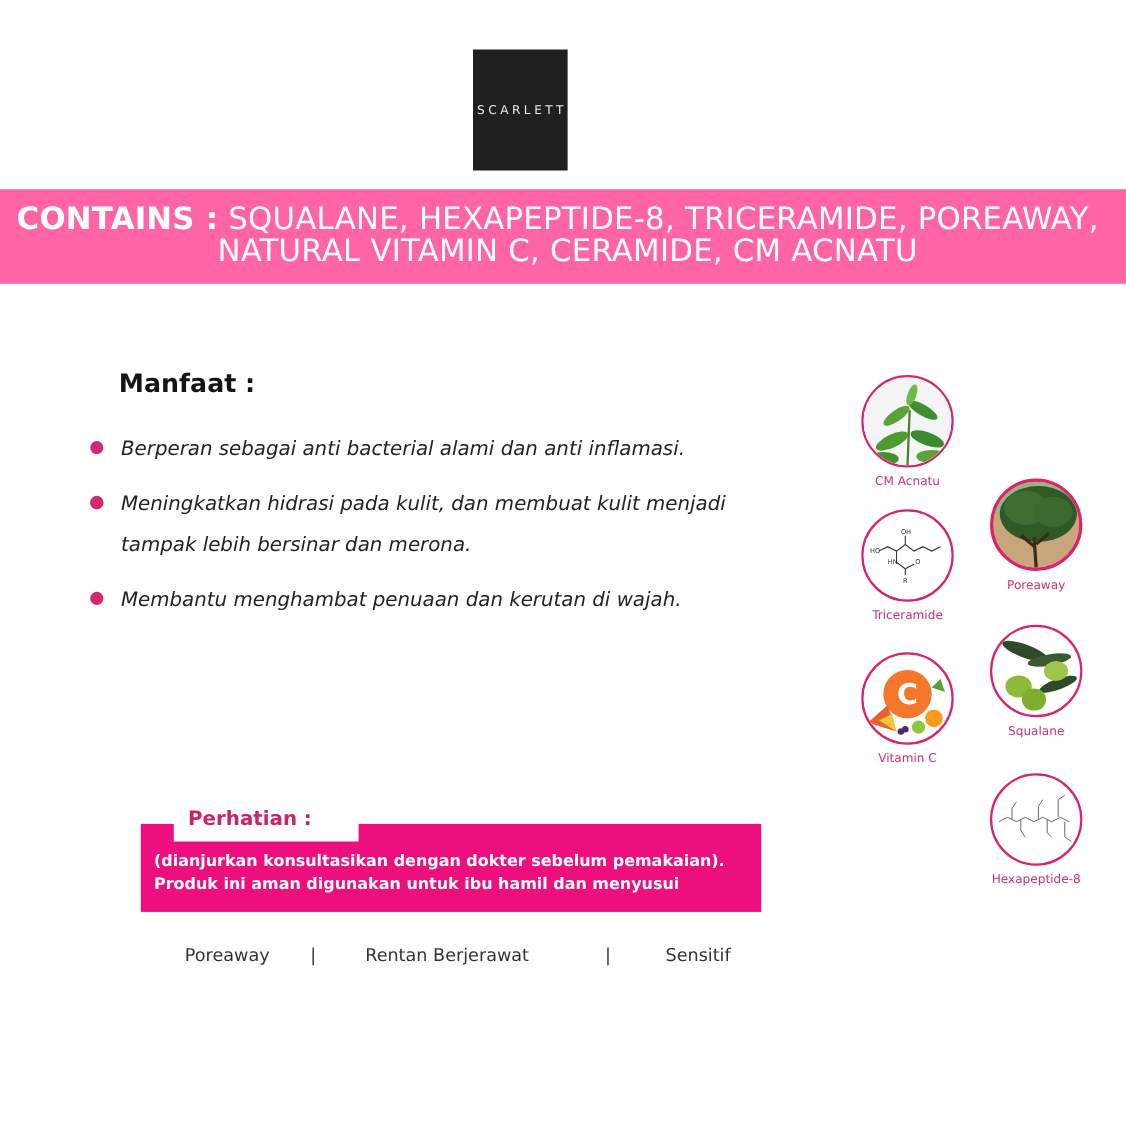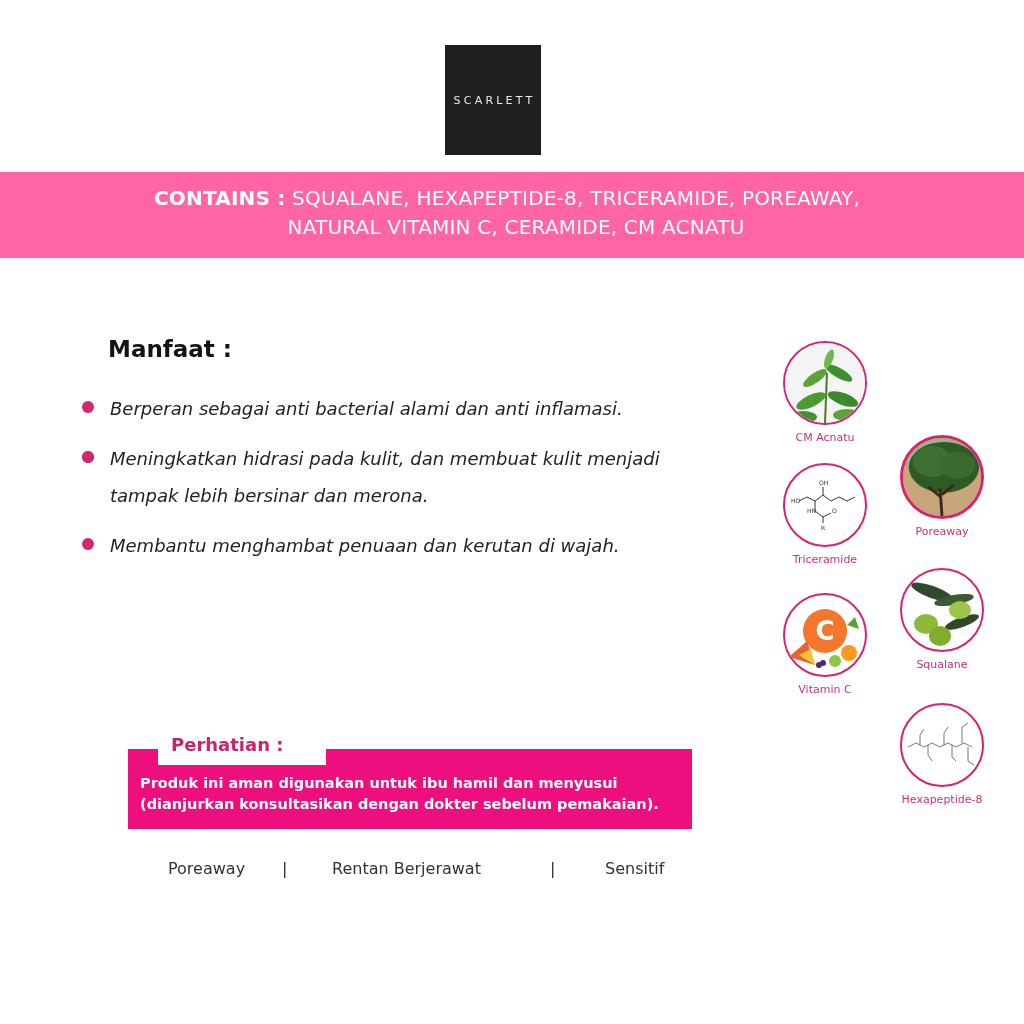--- a/index.html
+++ b/index.html
@@ -1,31 +1,31 @@
 <!DOCTYPE html>
 <html><head>
   <meta charset="utf-8">
   <style>
     * { box-sizing: border-box; margin: 0; padding: 0; }
     html, body { width: 1024px; height: 1024px; background: #ffffff; overflow: hidden; }
     body { position: relative; font-family: "DejaVu Sans", "Liberation Sans", sans-serif; color: #1a1a1a; }
 
     .logo {
-      position: absolute; left: 445px; top: 45px; width: 96px; height: 110px;
+      position: absolute; left: 430px; top: 45px; width: 86px; height: 110px;
       background: #1f1f1f; display: flex; align-items: center; justify-content: center;
     }
     .logo span {
       color: #e8e8e8; font-size: 11px; letter-spacing: 3.2px; font-family: "DejaVu Sans", sans-serif;
       padding-left: 3px;
     }
 
     .banner {
       position: absolute; left: 0; top: 172px; width: 1024px; height: 86px;
       background: #ff64a4; color: #ffffff; text-align: center;
-      font-family: "DejaVu Sans", sans-serif; font-size: 20px; line-height: 29px;
+      font-family: "DejaVu Sans", sans-serif; font-size: 28px; line-height: 29px;
       padding-top: 12px; letter-spacing: 0.2px;
     }
     .banner .line1 { display: block; padding-right: 10px; }
     .banner .label { font-weight: bold; }
     .banner .line2 { display: block; padding-left: 8px; }
 
     .manfaat-title {
       position: absolute; left: 108px; top: 336px; font-size: 23px; font-weight: bold; color: #141414;
     }
 
@@ -92,22 +92,22 @@
     <span class="dot"></span>
     <span>Membantu menghambat penuaan dan kerutan di wajah.</span>
   </li>
 </ul>
 
 <div class="warn">
   <div class="warn-box"></div>
   <div class="warn-tab"></div>
   <div class="warn-title">Perhatian :</div>
   <div class="warn-text">
+    <div>(dianjurkan konsultasikan dengan dokter sebelum pemakaian).</div>
     <div>Produk ini aman digunakan untuk ibu hamil dan menyusui</div>
-    <div>(dianjurkan konsultasikan dengan dokter sebelum pemakaian).</div>
   </div>
 </div>
 
 <span class="skin" style="left:168px;">Poreaway</span>
 <span class="skin" style="left:282px;">|</span>
 <span class="skin" style="left:332px;">Rentan Berjerawat</span>
 <span class="skin" style="left:550px;">|</span>
 <span class="skin" style="left:605px;">Sensitif</span>
 
 <div class="ing" style="left:765px; top:341px;">

